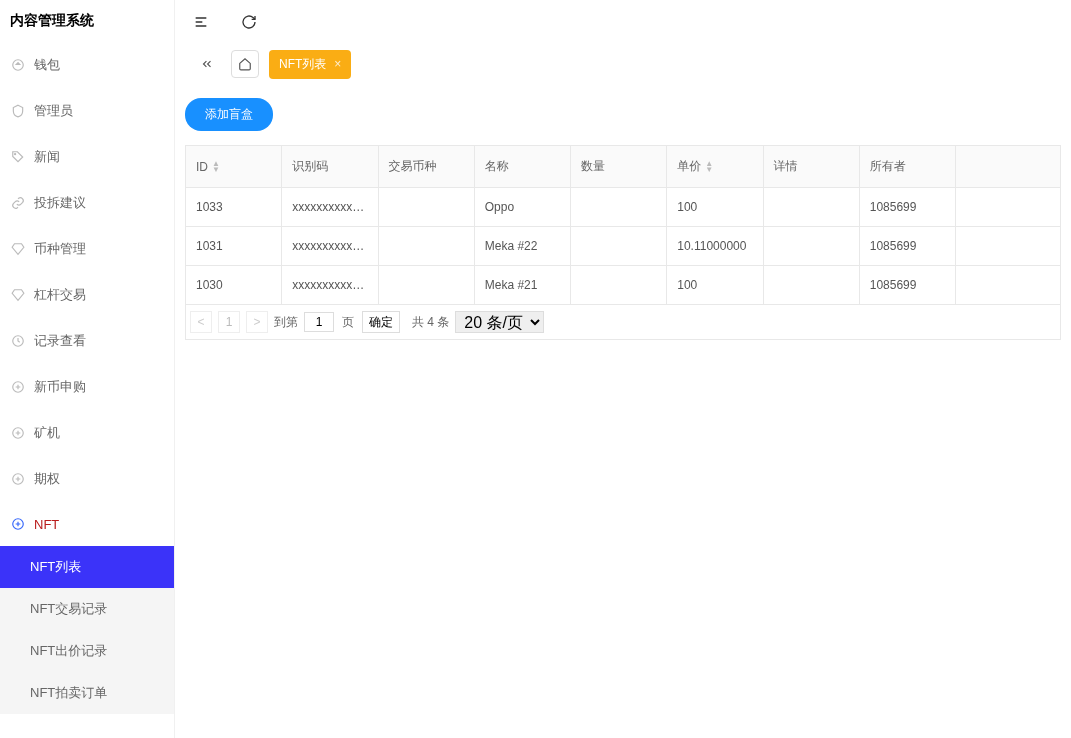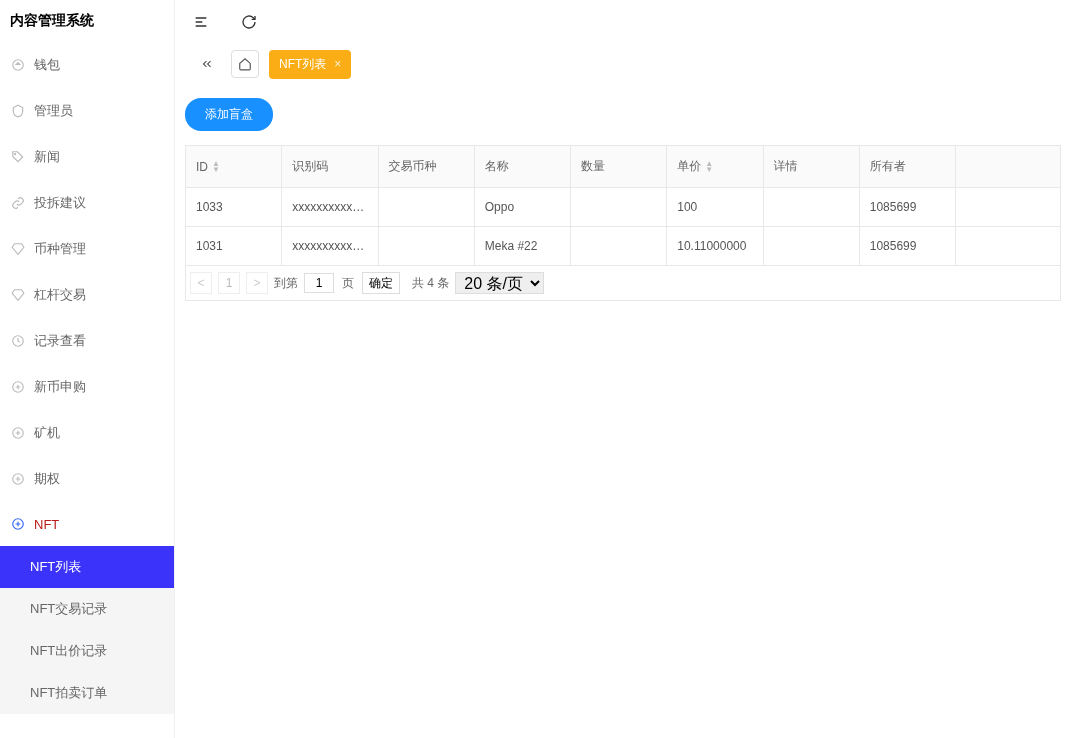--- a/index.html
+++ b/index.html
@@ -231,20 +231,31 @@
               <td>1031</td>
               <td>xxxxxxxxxxxxx…</td>
               <td></td>
               <td>Meka #22</td>
               <td></td>
               <td>10.11000000</td>
               <td></td>
               <td>1085699</td>
               <td></td>
             </tr>
+            <tr>
+              <td>1030</td>
+              <td>xxxxxxxxxxxxx…</td>
+              <td></td>
+              <td>Meka #21</td>
+              <td></td>
+              <td>100</td>
+              <td></td>
+              <td>1085699</td>
+              <td></td>
+            </tr>
           </tbody>
       </table>
 
       <div class="pager">
         <span class="nav">&lt;</span>
         <span class="page-num">1</span>
         <span class="nav">&gt;</span>
         <span>到第</span>
         <input class="goto-input" value="1" style="">
         <span class="suffix">页</span>

